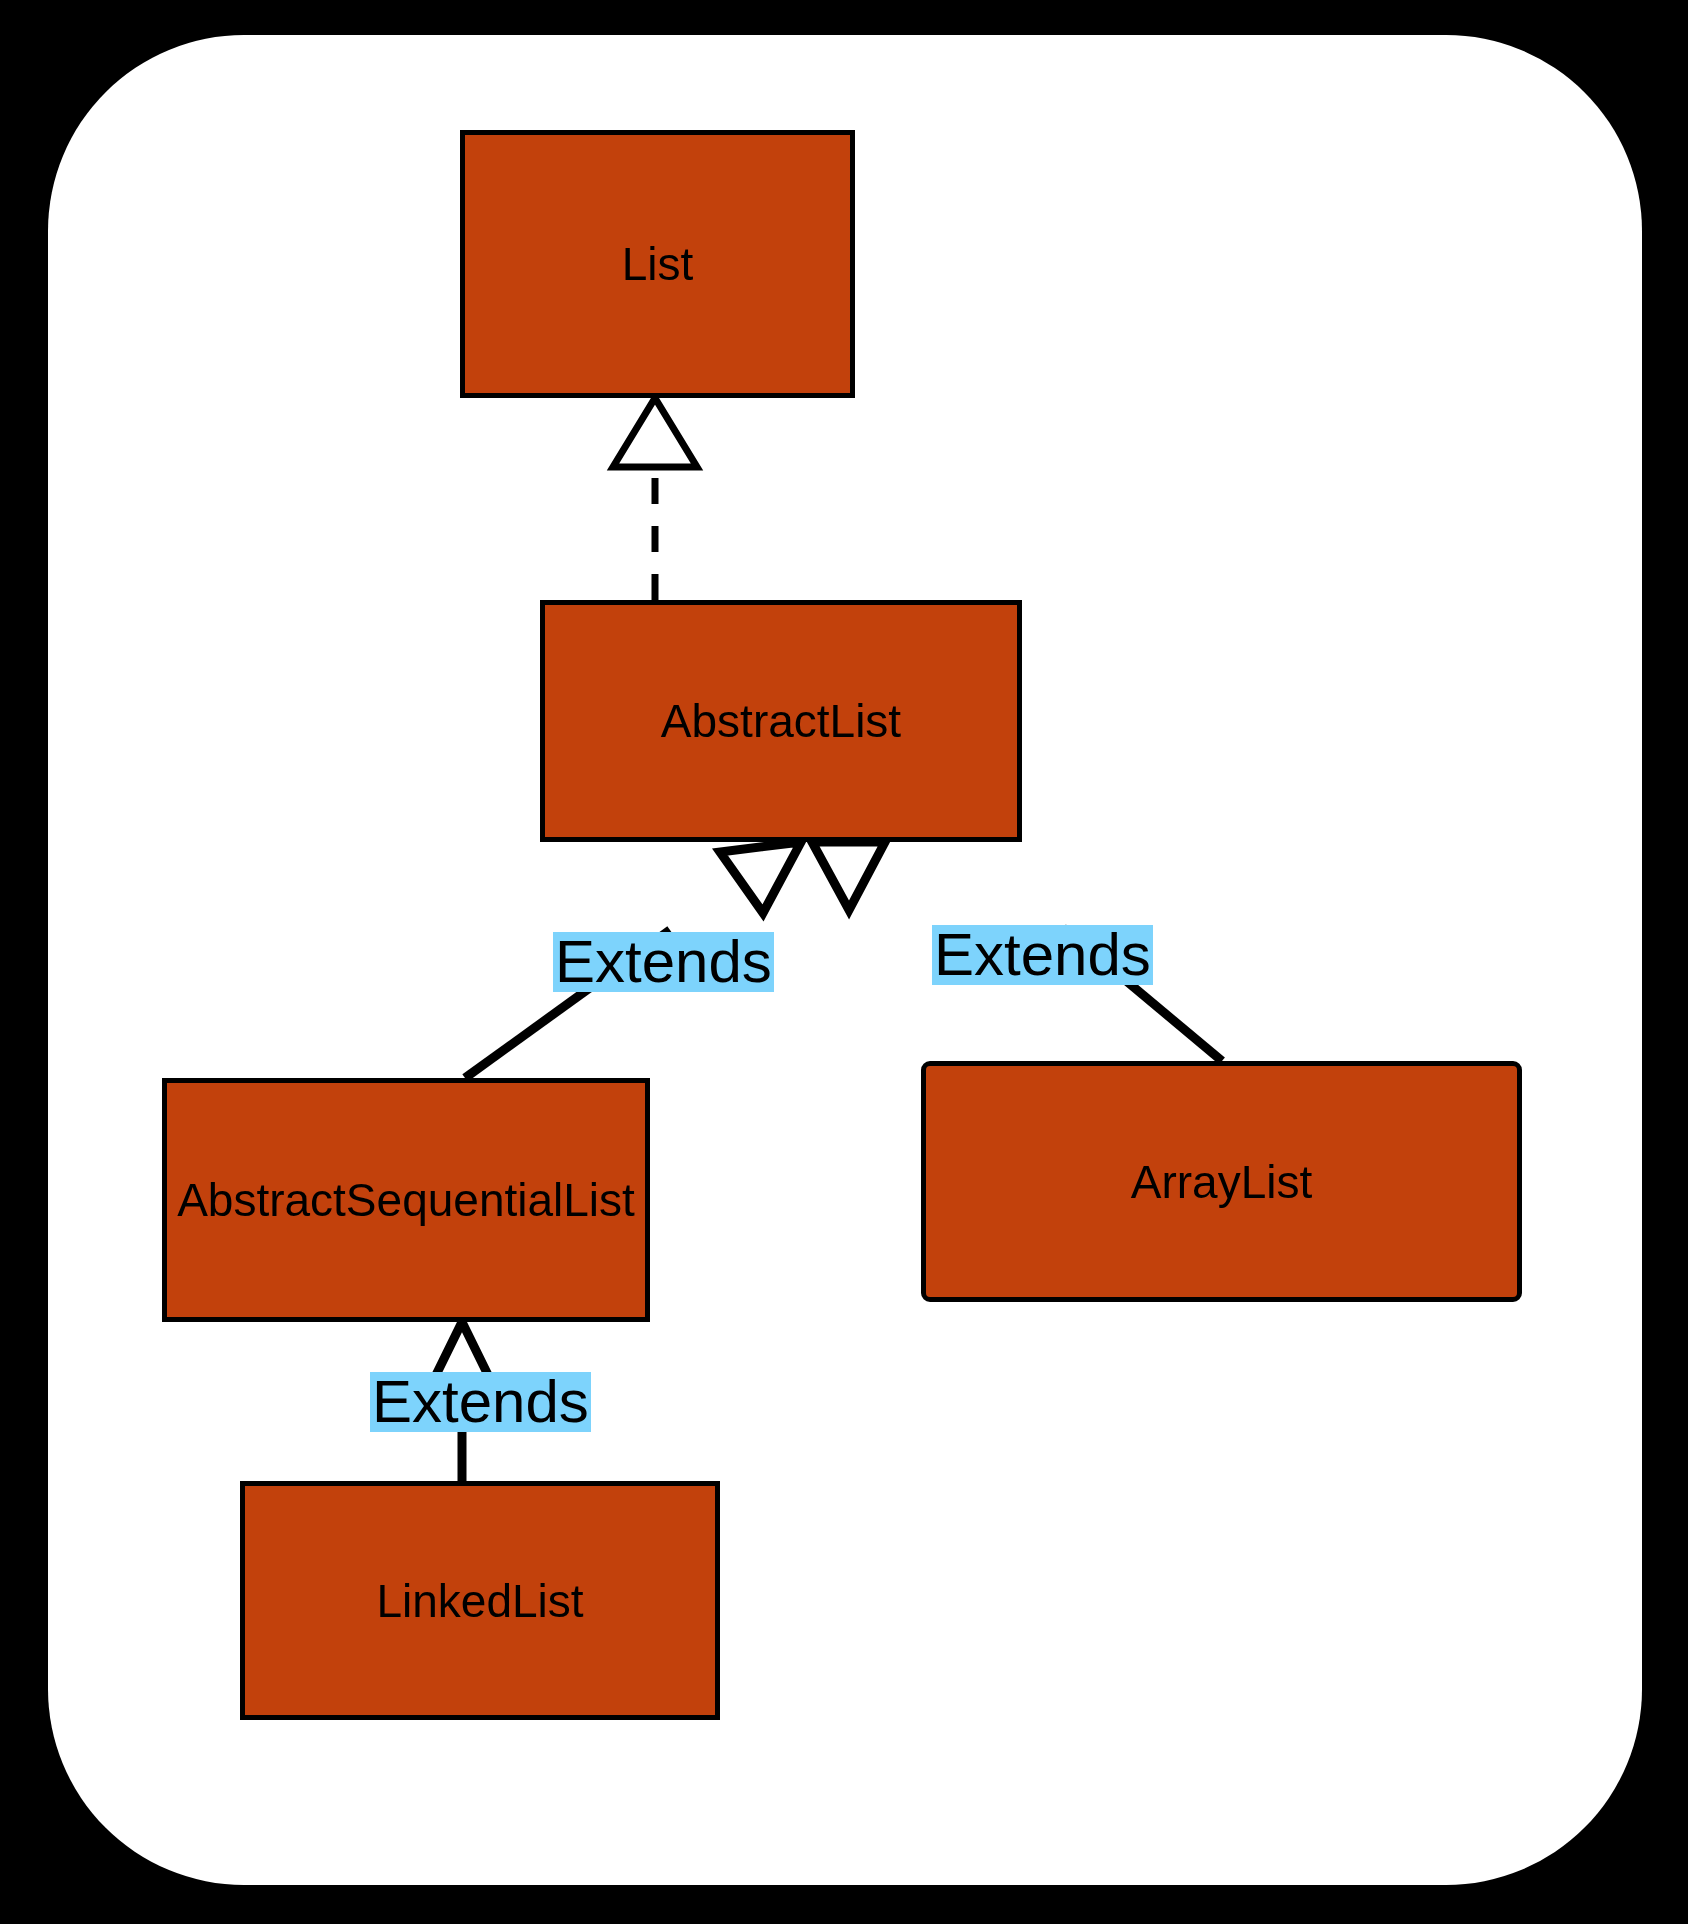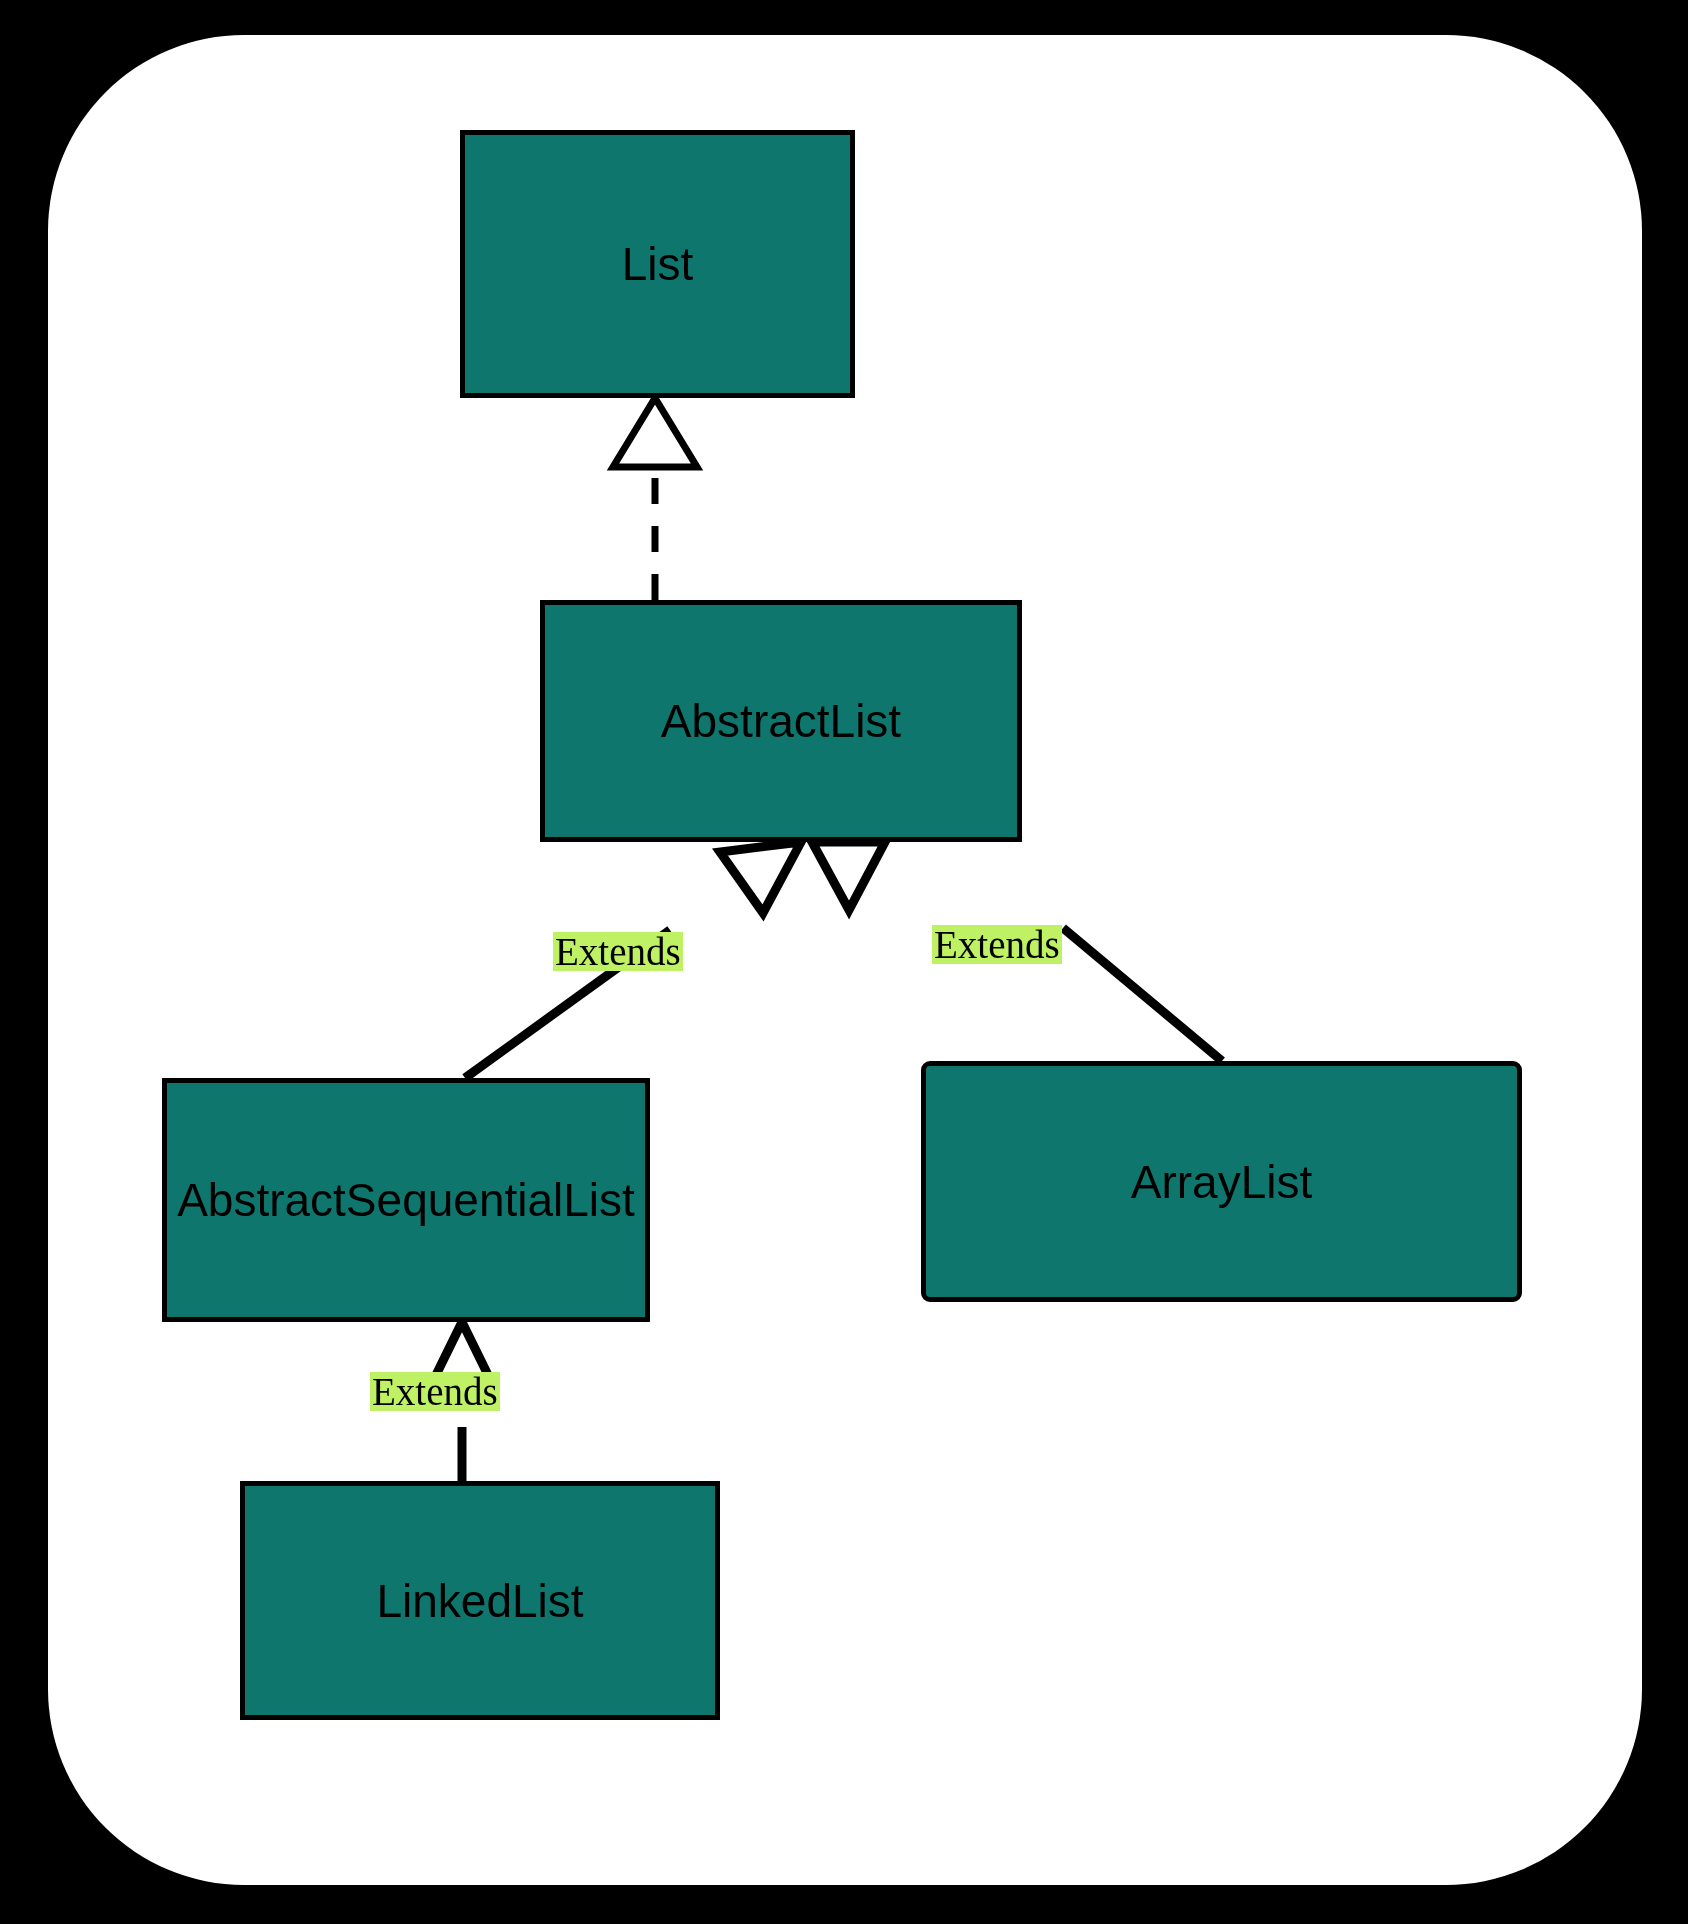--- a/index.html
+++ b/index.html
@@ -35,38 +35,38 @@
     left: 0;
     top: 0;
     width: 1688px;
     height: 1924px;
     overflow: visible;
   }
   .uml-box {
     position: absolute;
     box-sizing: border-box;
     border: 5px solid #000000;
-    background: #0f766e;
+    background: #c2410c;
     display: flex;
     align-items: center;
     justify-content: center;
   }
   .uml-box-label {
     font-family: "Liberation Sans", sans-serif;
     font-size: 46px;
     color: #000000;
     line-height: 1;
     white-space: nowrap;
   }
   .edge-label {
     position: absolute;
-    font-family: Liberation Serif, serif;
-    font-size: 39px;
+    font-family: Liberation Sans, sans-serif;
+    font-size: 60px;
     color: #000000;
-    background: #bef264;
+    background: #7dd3fc;
     line-height: 1;
     white-space: nowrap;
     padding: 0 2px;
   }
   
   #box-list              { left: 460px;  top: 130px;  width: 395px; height: 268px; }
   #box-abstractlist      { left: 540px;  top: 600px;  width: 482px; height: 242px; }
   #box-abstractseqlist   { left: 162px;  top: 1078px; width: 488px; height: 244px; }
   #box-arraylist         { left: 921px;  top: 1061px; width: 601px; height: 241px; border-radius: 9px; }
   #box-linkedlist        { left: 220px;  top: 1481px; width: 480px; height: 239px; margin-left: 20px; }

